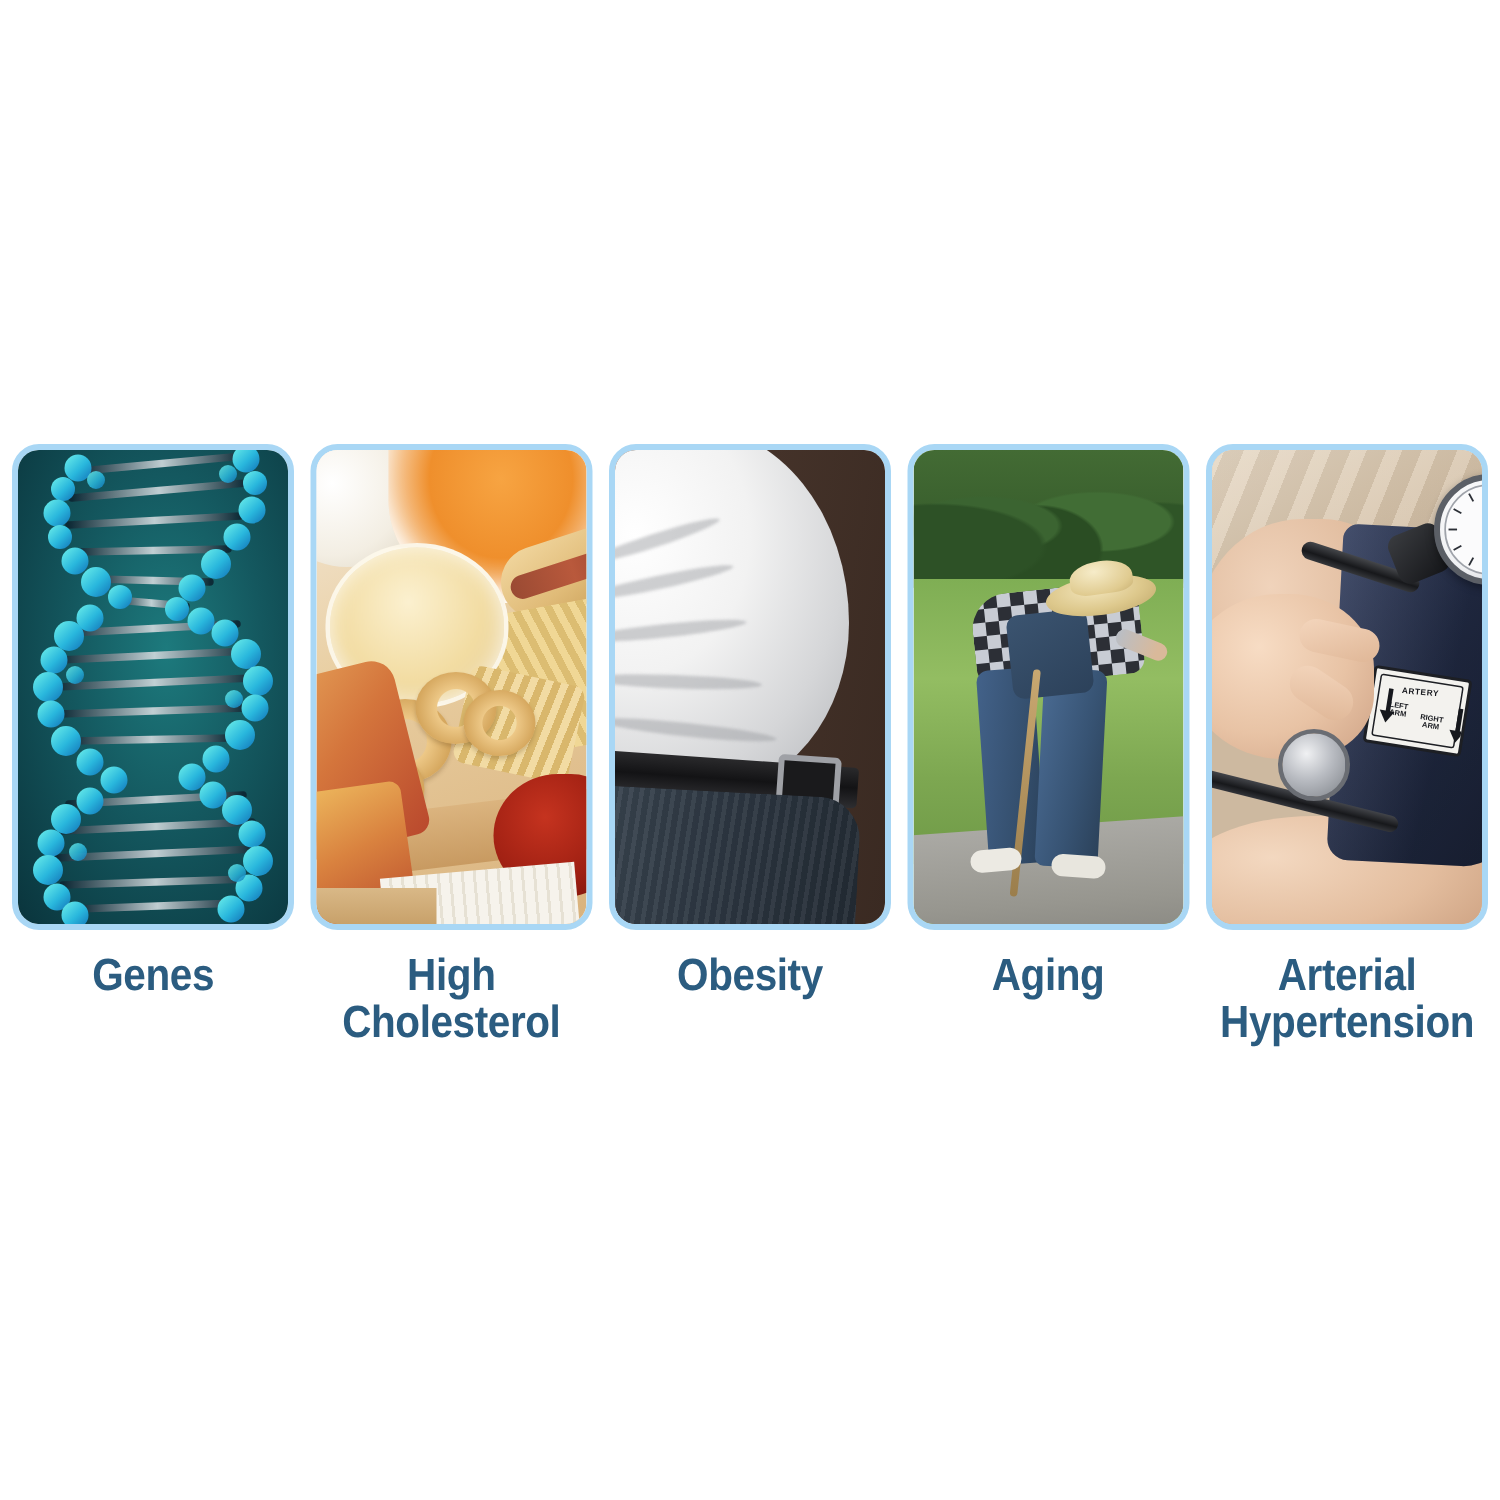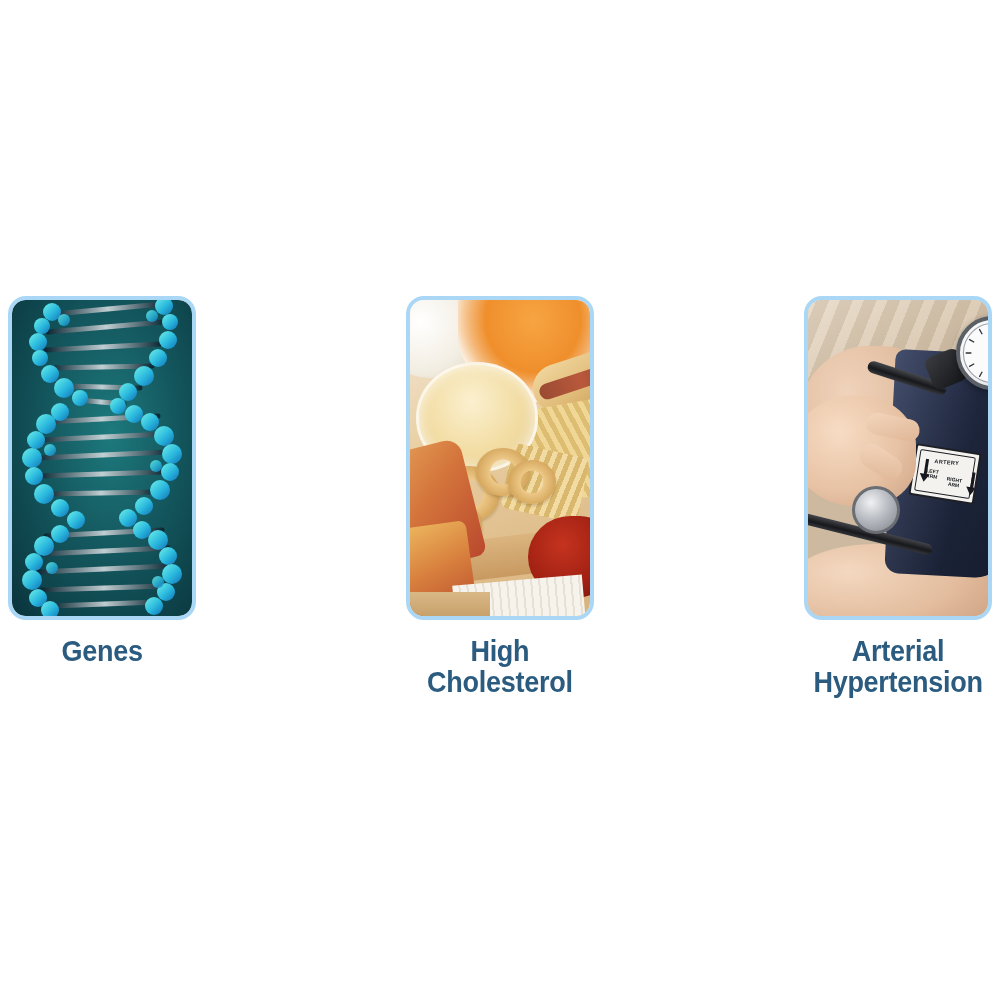--- a/index.html
+++ b/index.html
@@ -572,21 +572,62 @@
             <div class="f-ketchup"></div>
             <div class="f-napkin"></div>
             <div class="f-tray"></div>
           </div>
         </div>
       </div>
       <div class="card-label">High
 Cholesterol</div>
     </div>
 
-
+    <div class="card">
+      <div class="card-frame">
+        <div class="photo">
+          <div class="obes-bg">
+            <div class="o-belly"></div>
+            <div class="o-fold" style="left:-20px; top:56px; width:92px; height:9px; transform:rotate(-18deg);"></div>
+            <div class="o-fold" style="left:-24px; top:84px; width:104px; height:9px; transform:rotate(-12deg);"></div>
+            <div class="o-fold" style="left:-22px; top:116px; width:110px; height:9px; transform:rotate(-6deg);"></div>
+            <div class="o-fold" style="left:-18px; top:150px; width:116px; height:9px; transform:rotate(2deg);"></div>
+            <div class="o-fold" style="left:-12px; top:182px; width:120px; height:9px; transform:rotate(6deg);"></div>
+            <div class="o-belt"></div>
+            <div class="o-buckle"></div>
+            <div class="o-jeans"></div>
+          </div>
+        </div>
+      </div>
+      <div class="card-label">Obesity</div>
+    </div>
+
+    <div class="card">
+      <div class="card-frame">
+        <div class="photo">
+          <div class="age-bg">
+            <div class="a-sky"></div>
+            <div class="a-trees"></div>
+            <div class="a-grass"></div>
+            <div class="a-path"></div>
+            <div class="a-shirt"></div>
+            <div class="a-overall"></div>
+            <div class="a-hat-top"></div>
+            <div class="a-hat"></div>
+            <div class="a-arm"></div>
+            <div class="a-legL"></div>
+            <div class="a-legR"></div>
+            <div class="a-cane"></div>
+            <div class="a-shoeL"></div>
+            <div class="a-shoeR"></div>
+          </div>
+        </div>
+      </div>
+      <div class="card-label">Aging</div>
+    </div>
 
     <div class="card">
       <div class="card-frame">
         <div class="photo">
           <div class="bp-bg">
             <div class="bp-shirt"></div>
             <div class="bp-carpet"></div>
             <div class="bp-armskin"></div>
             <div class="bp-forearm"></div>
             <div class="bp-cuff"></div>

